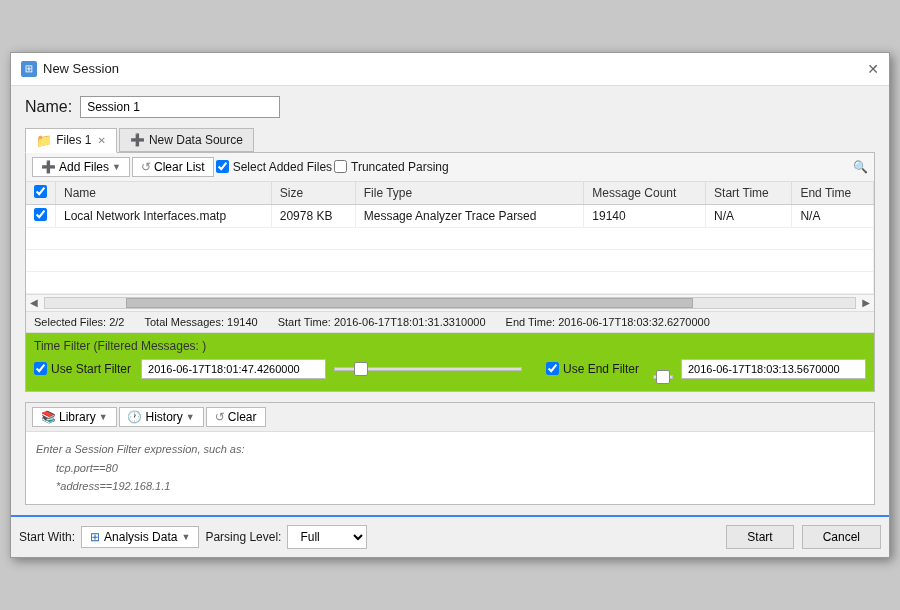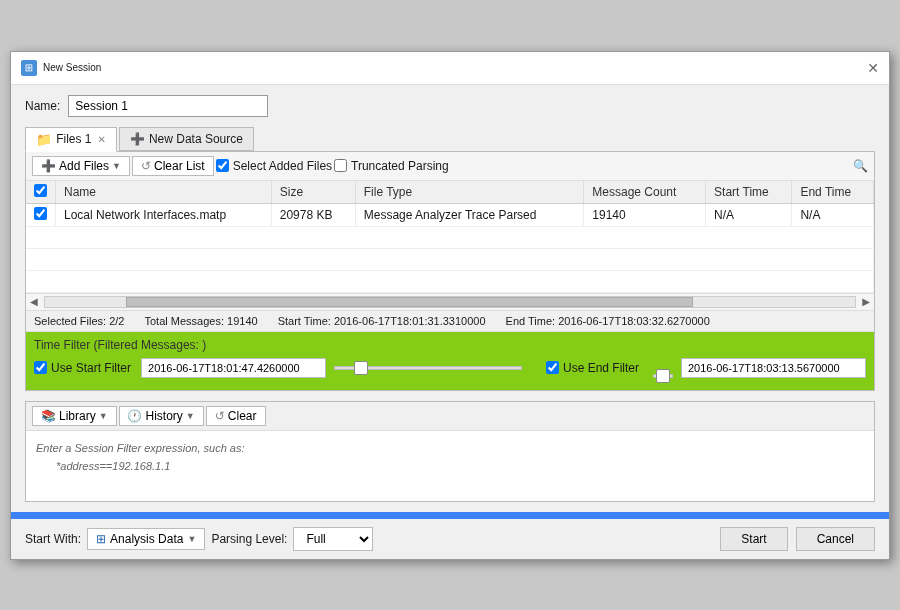--- a/index.html
+++ b/index.html
@@ -33,42 +33,42 @@
       gap: 6px;
     }
     .title-icon {
       width: 16px; height: 16px;
       background: #4a90d9;
       border-radius: 2px;
       display: flex; align-items: center; justify-content: center;
       color: #fff; font-size: 10px;
     }
     .title-text {
-      font-size: 10px;
+      font-size: 13px;
       font-weight: normal;
     }
     .close-btn {
       cursor: pointer;
       font-size: 14px;
       color: #666;
       background: none;
       border: none;
       line-height: 1;
     }
     .dialog-body {
       padding: 10px 14px;
     }
     .name-row {
       display: flex;
       align-items: center;
       gap: 8px;
       margin-bottom: 10px;
     }
     .name-label {
-      font-size: 12px;
+      font-size: 16px;
     }
     .name-input {
       width: 200px;
       padding: 3px 6px;
       border: 1px solid #999;
       background: #fff;
       font-size: 12px;
     }
     
     .tabs-bar {
@@ -291,22 +291,22 @@
       font-style: italic;
     }
     .session-filter-body .hint-line {
       line-height: 1.7;
     }
     
     .bottom-bar {
       display: flex;
       align-items: center;
       gap: 8px;
-      padding: 8px 14px;
-      border-top: 7px solid #3b82f6;
+      padding: 8px 8px;
+      border-top: 2px solid #3b82f6;
       background: #f0f0f0;
     }
     .bottom-bar-left {
       display: flex;
       align-items: center;
       gap: 6px;
       flex: 1;
     }
     .start-with-label {
       font-size: 12px;
@@ -495,20 +495,21 @@
           <span>History</span>
           <span class="dropdown-arrow">▼</span>
         </button>
         <button class="toolbar-btn">
           <span style="color:#888;">↺</span>
           <span>Clear</span>
         </button>
       </div>
       <div class="session-filter-body">
         <div class="hint-line">Enter a Session Filter expression, such as:</div>
+        <div class="hint-line" style="margin-left:20px;">tcp.port==80</div>
         <div class="hint-line" style="margin-left:20px;">*address==192.168.1.1</div>
       </div>
     </div>
   </div>
 
   <div class="bottom-bar">
     <div class="bottom-bar-left">
       <span class="start-with-label">Start With:</span>
       <button class="analysis-grid-btn">
         <span style="color:#2a6ab5;">⊞</span>

